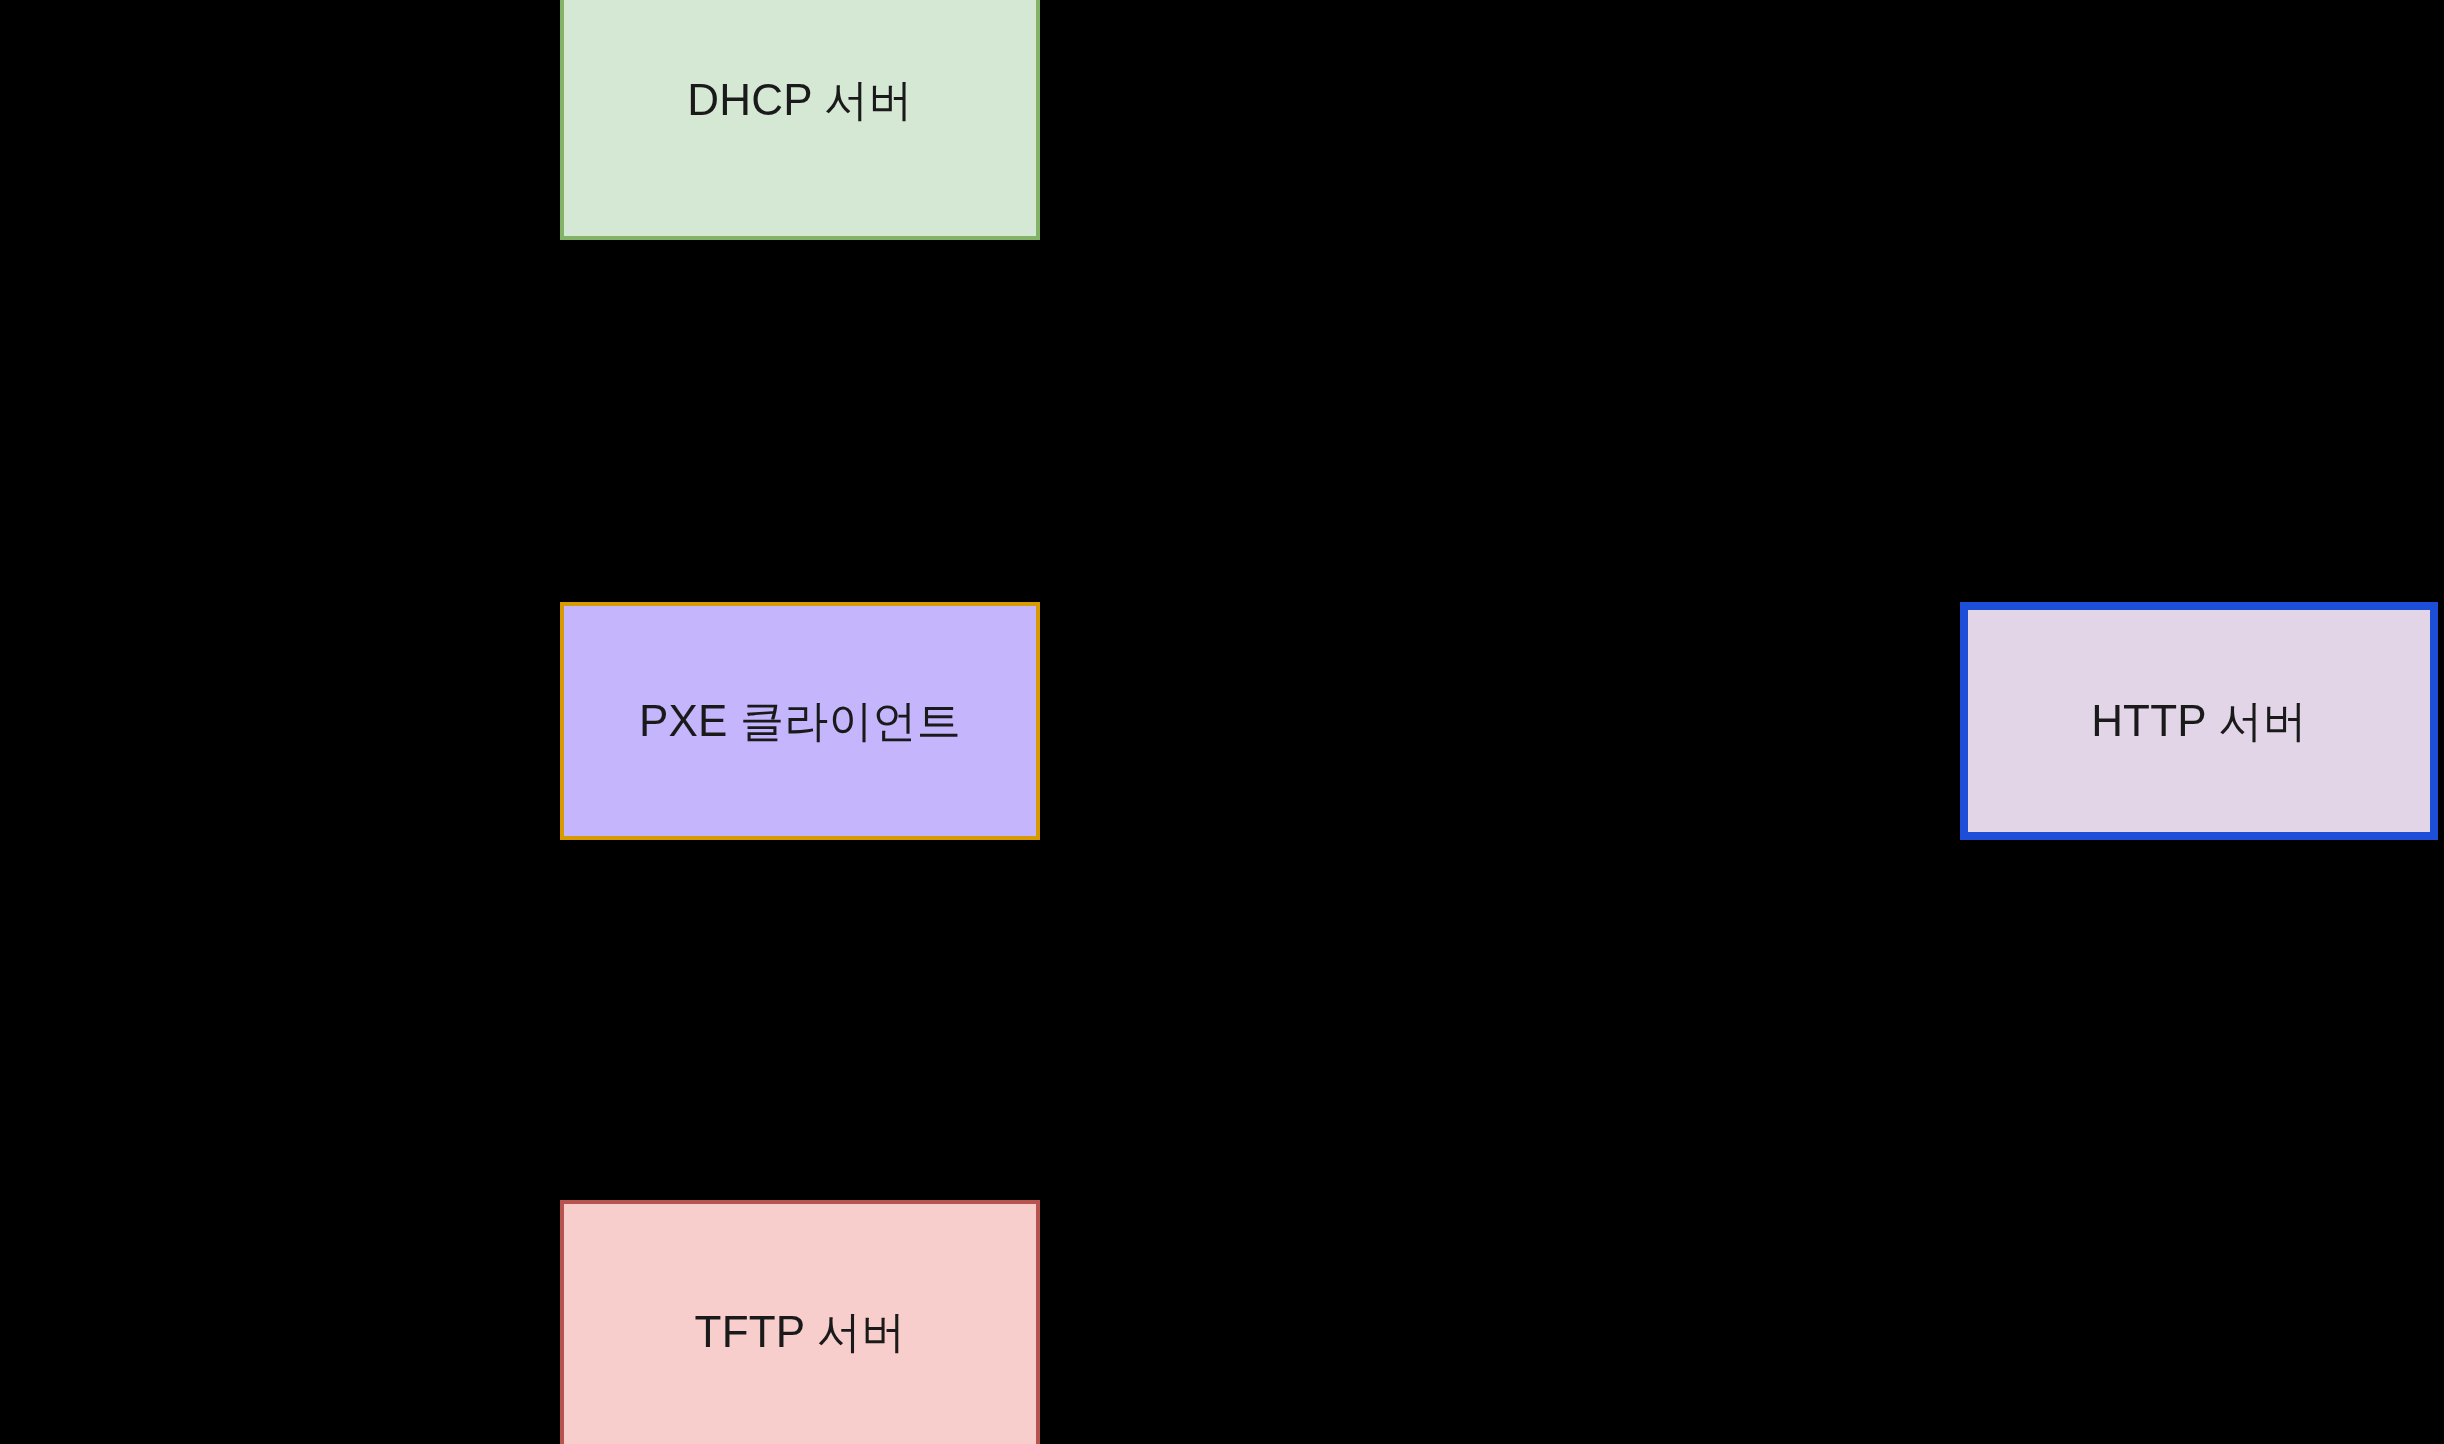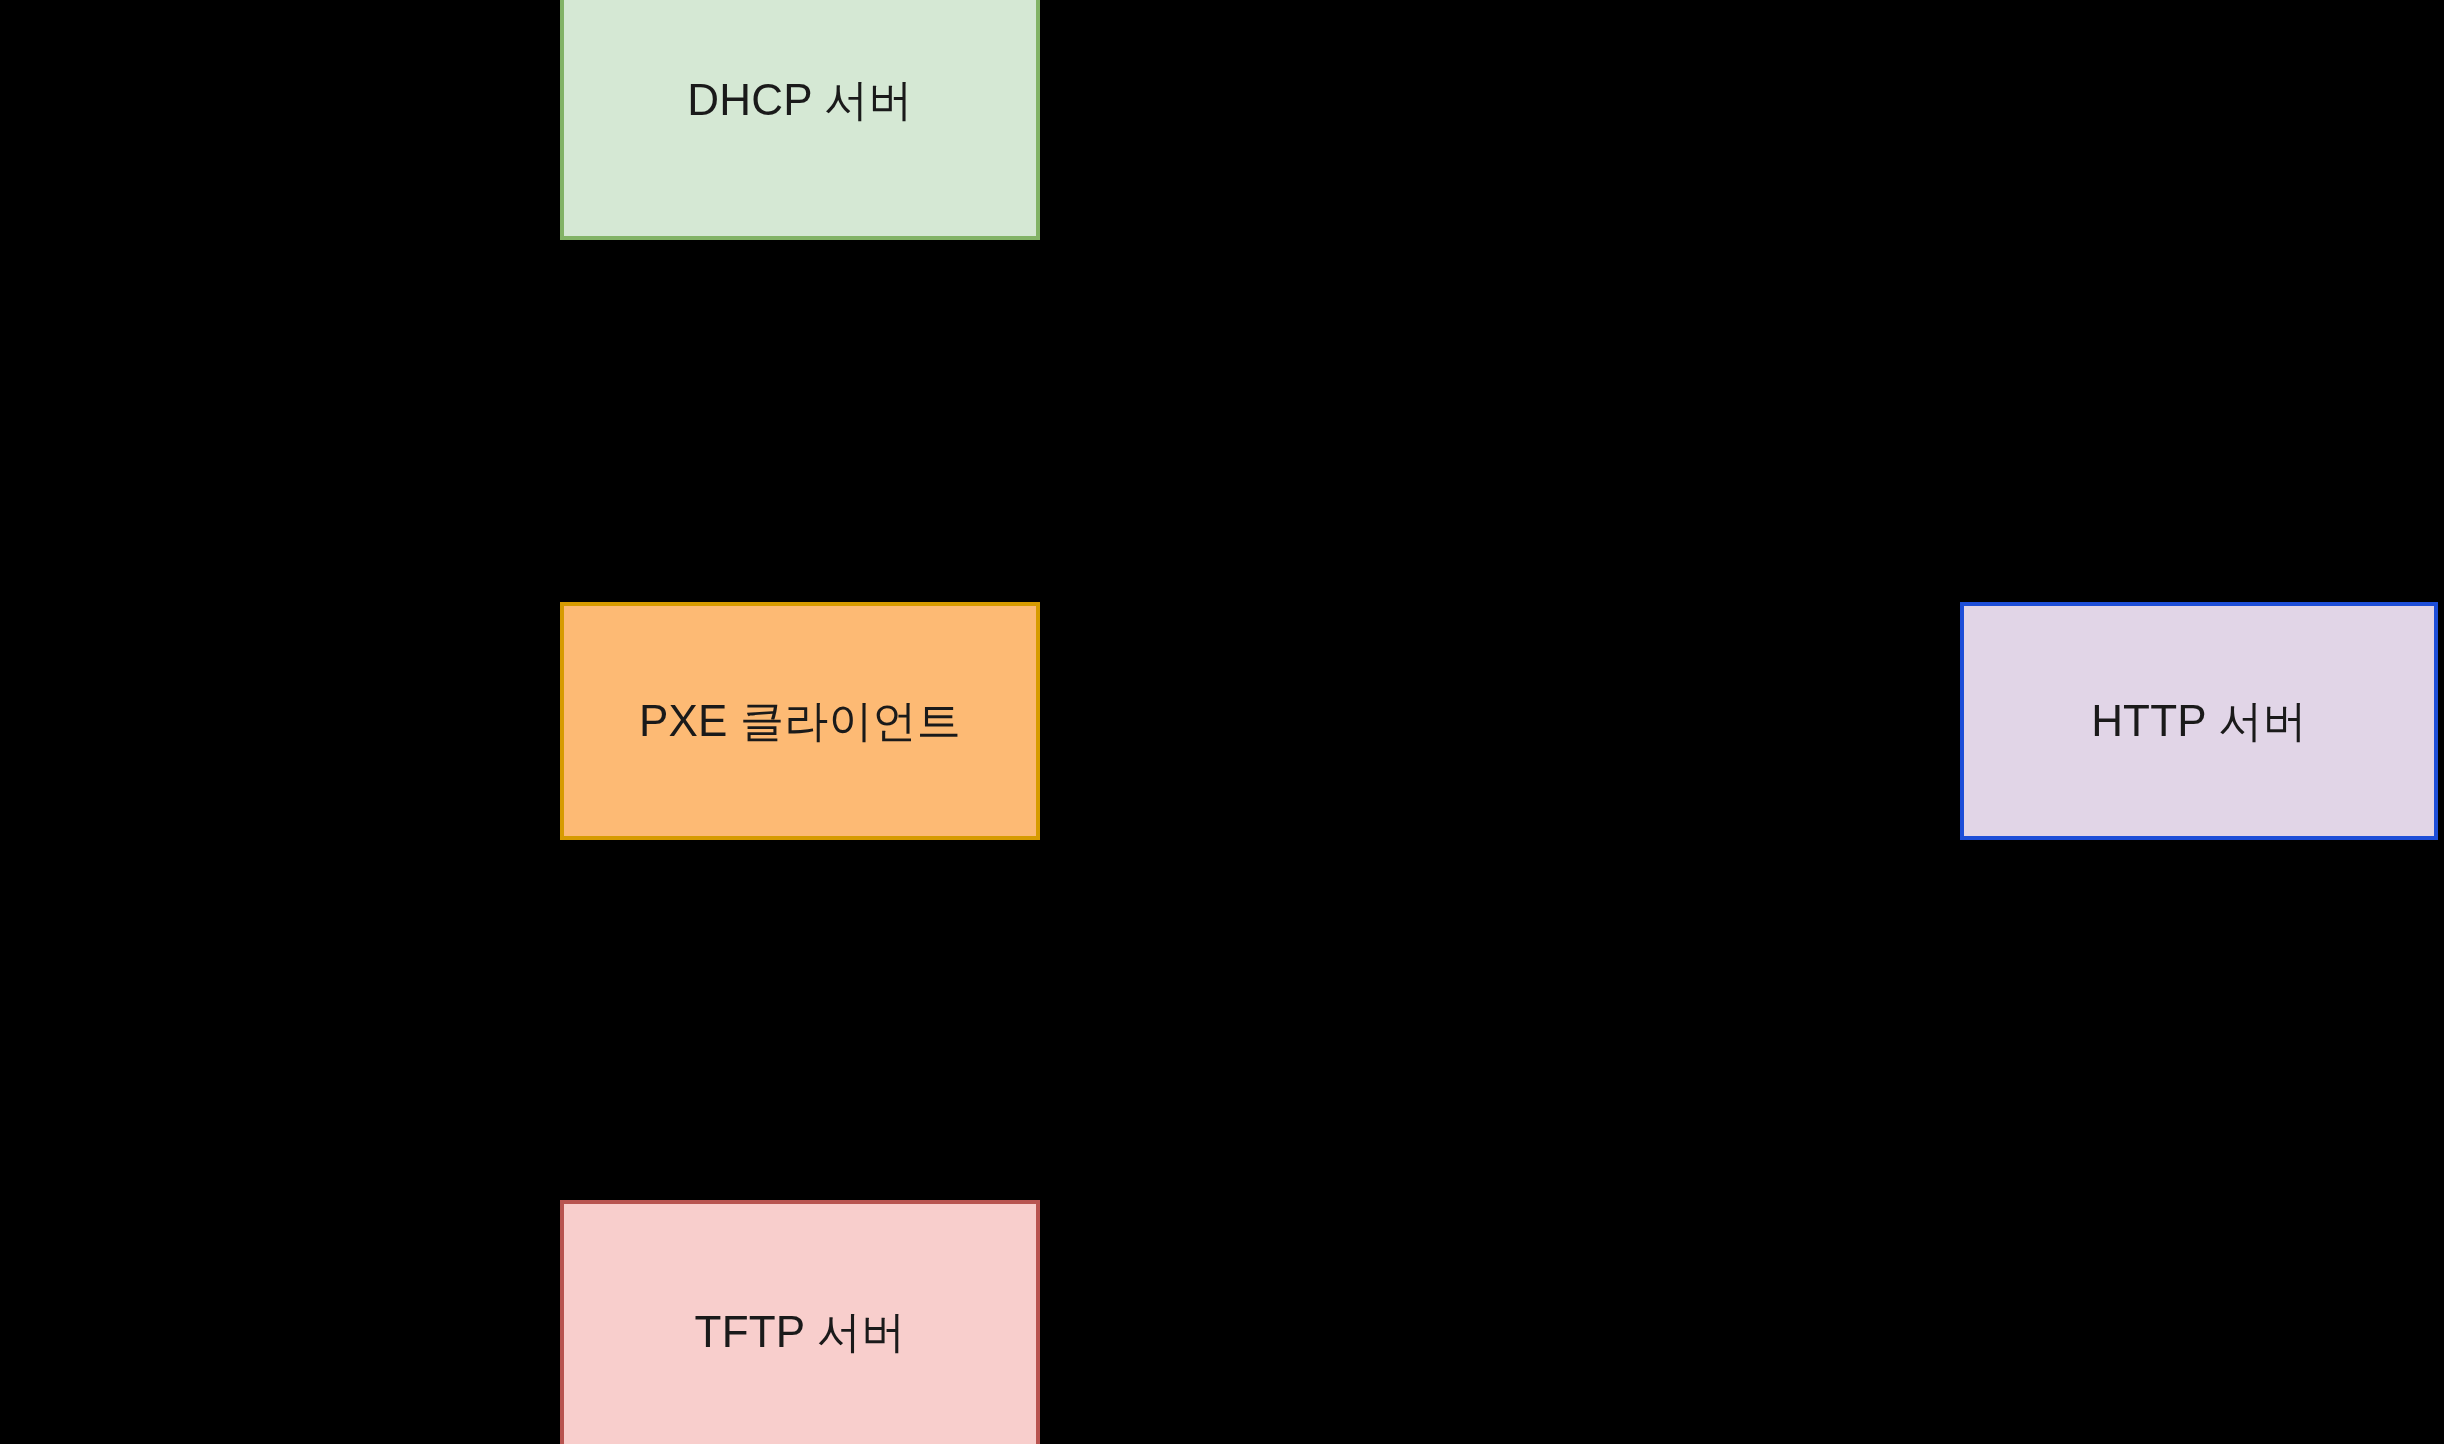--- a/index.html
+++ b/index.html
@@ -54,25 +54,25 @@
   <div class="edge" style="left:796px; top:840px; width:4px; height:360px;"></div>
   <div class="arrow-tip" style="left:786px; top:1182px; border-left:12px solid transparent; border-right:12px solid transparent; border-top:18px solid #000000;"></div>
 
   <div class="edge" style="left:1040px; top:717px; width:920px; height:4px;"></div>
   <div class="arrow-tip" style="left:1942px; top:709px; border-top:12px solid transparent; border-bottom:12px solid transparent; border-left:18px solid #000000;"></div>
 
   <div class="node" style="left:560px; top:-40px; width:480px; height:280px; background:#d5e8d4; border:4px solid #82b366;">
     <span class="node-label">DHCP 서버</span>
   </div>
 
-  <div class="node" style="left:560px; top:602px; width:480px; height:238px; background:#fdba74; border:4px solid #d79b00;">
+  <div class="node" style="left:560px; top:602px; width:480px; height:238px; background:#c4b5fd; border:4px solid #d79b00;">
     <span class="node-label">PXE 클라이언트</span>
   </div>
 
   <div class="node" style="left:560px; top:1200px; width:480px; height:284px; background:#f8cecc; border:4px solid #b85450;">
     <span class="node-label" style="position:relative; top:-22px;margin-top:24px;">TFTP 서버</span>
   </div>
 
-  <div class="node" style="left:1960px; top:602px; width:478px; height:238px; background:#e1d5e7; border:4px solid #1d4ed8;">
+  <div class="node" style="left:1960px; top:602px; width:478px; height:238px; background:#e1d5e7; border:8px solid #1d4ed8;">
     <span class="node-label">HTTP 서버</span>
   </div>
 
 </div>
 
 </body></html>

